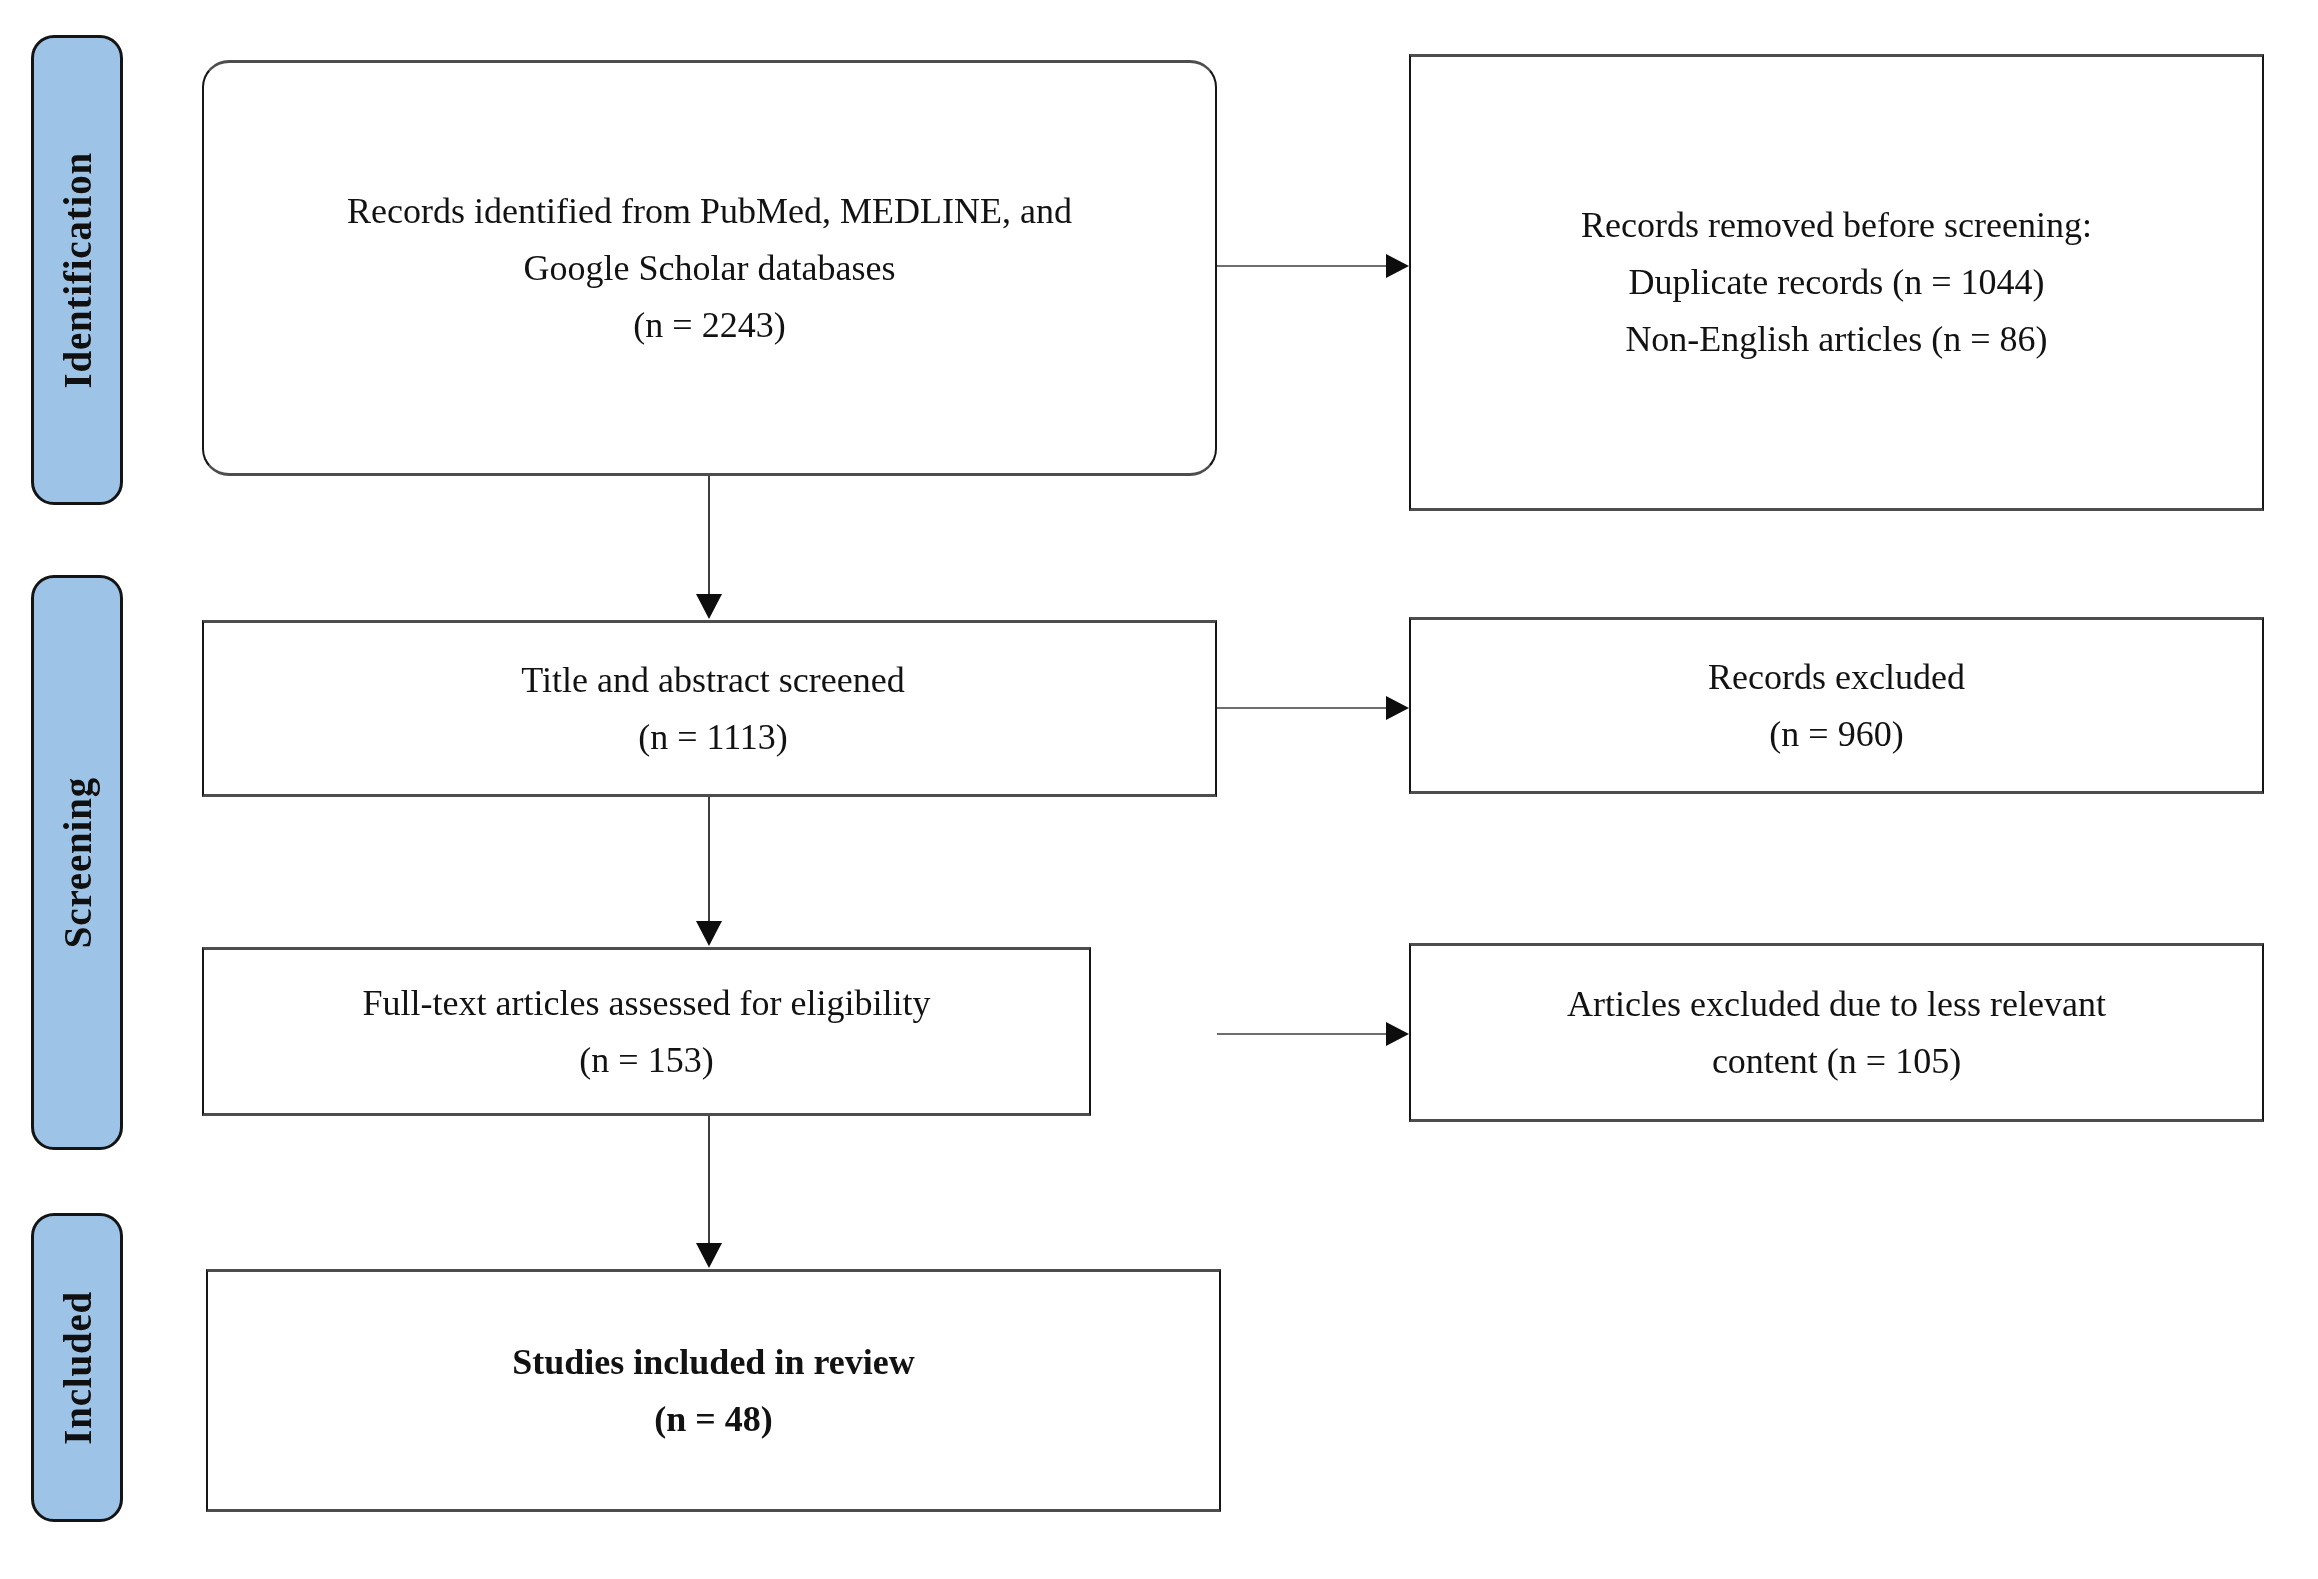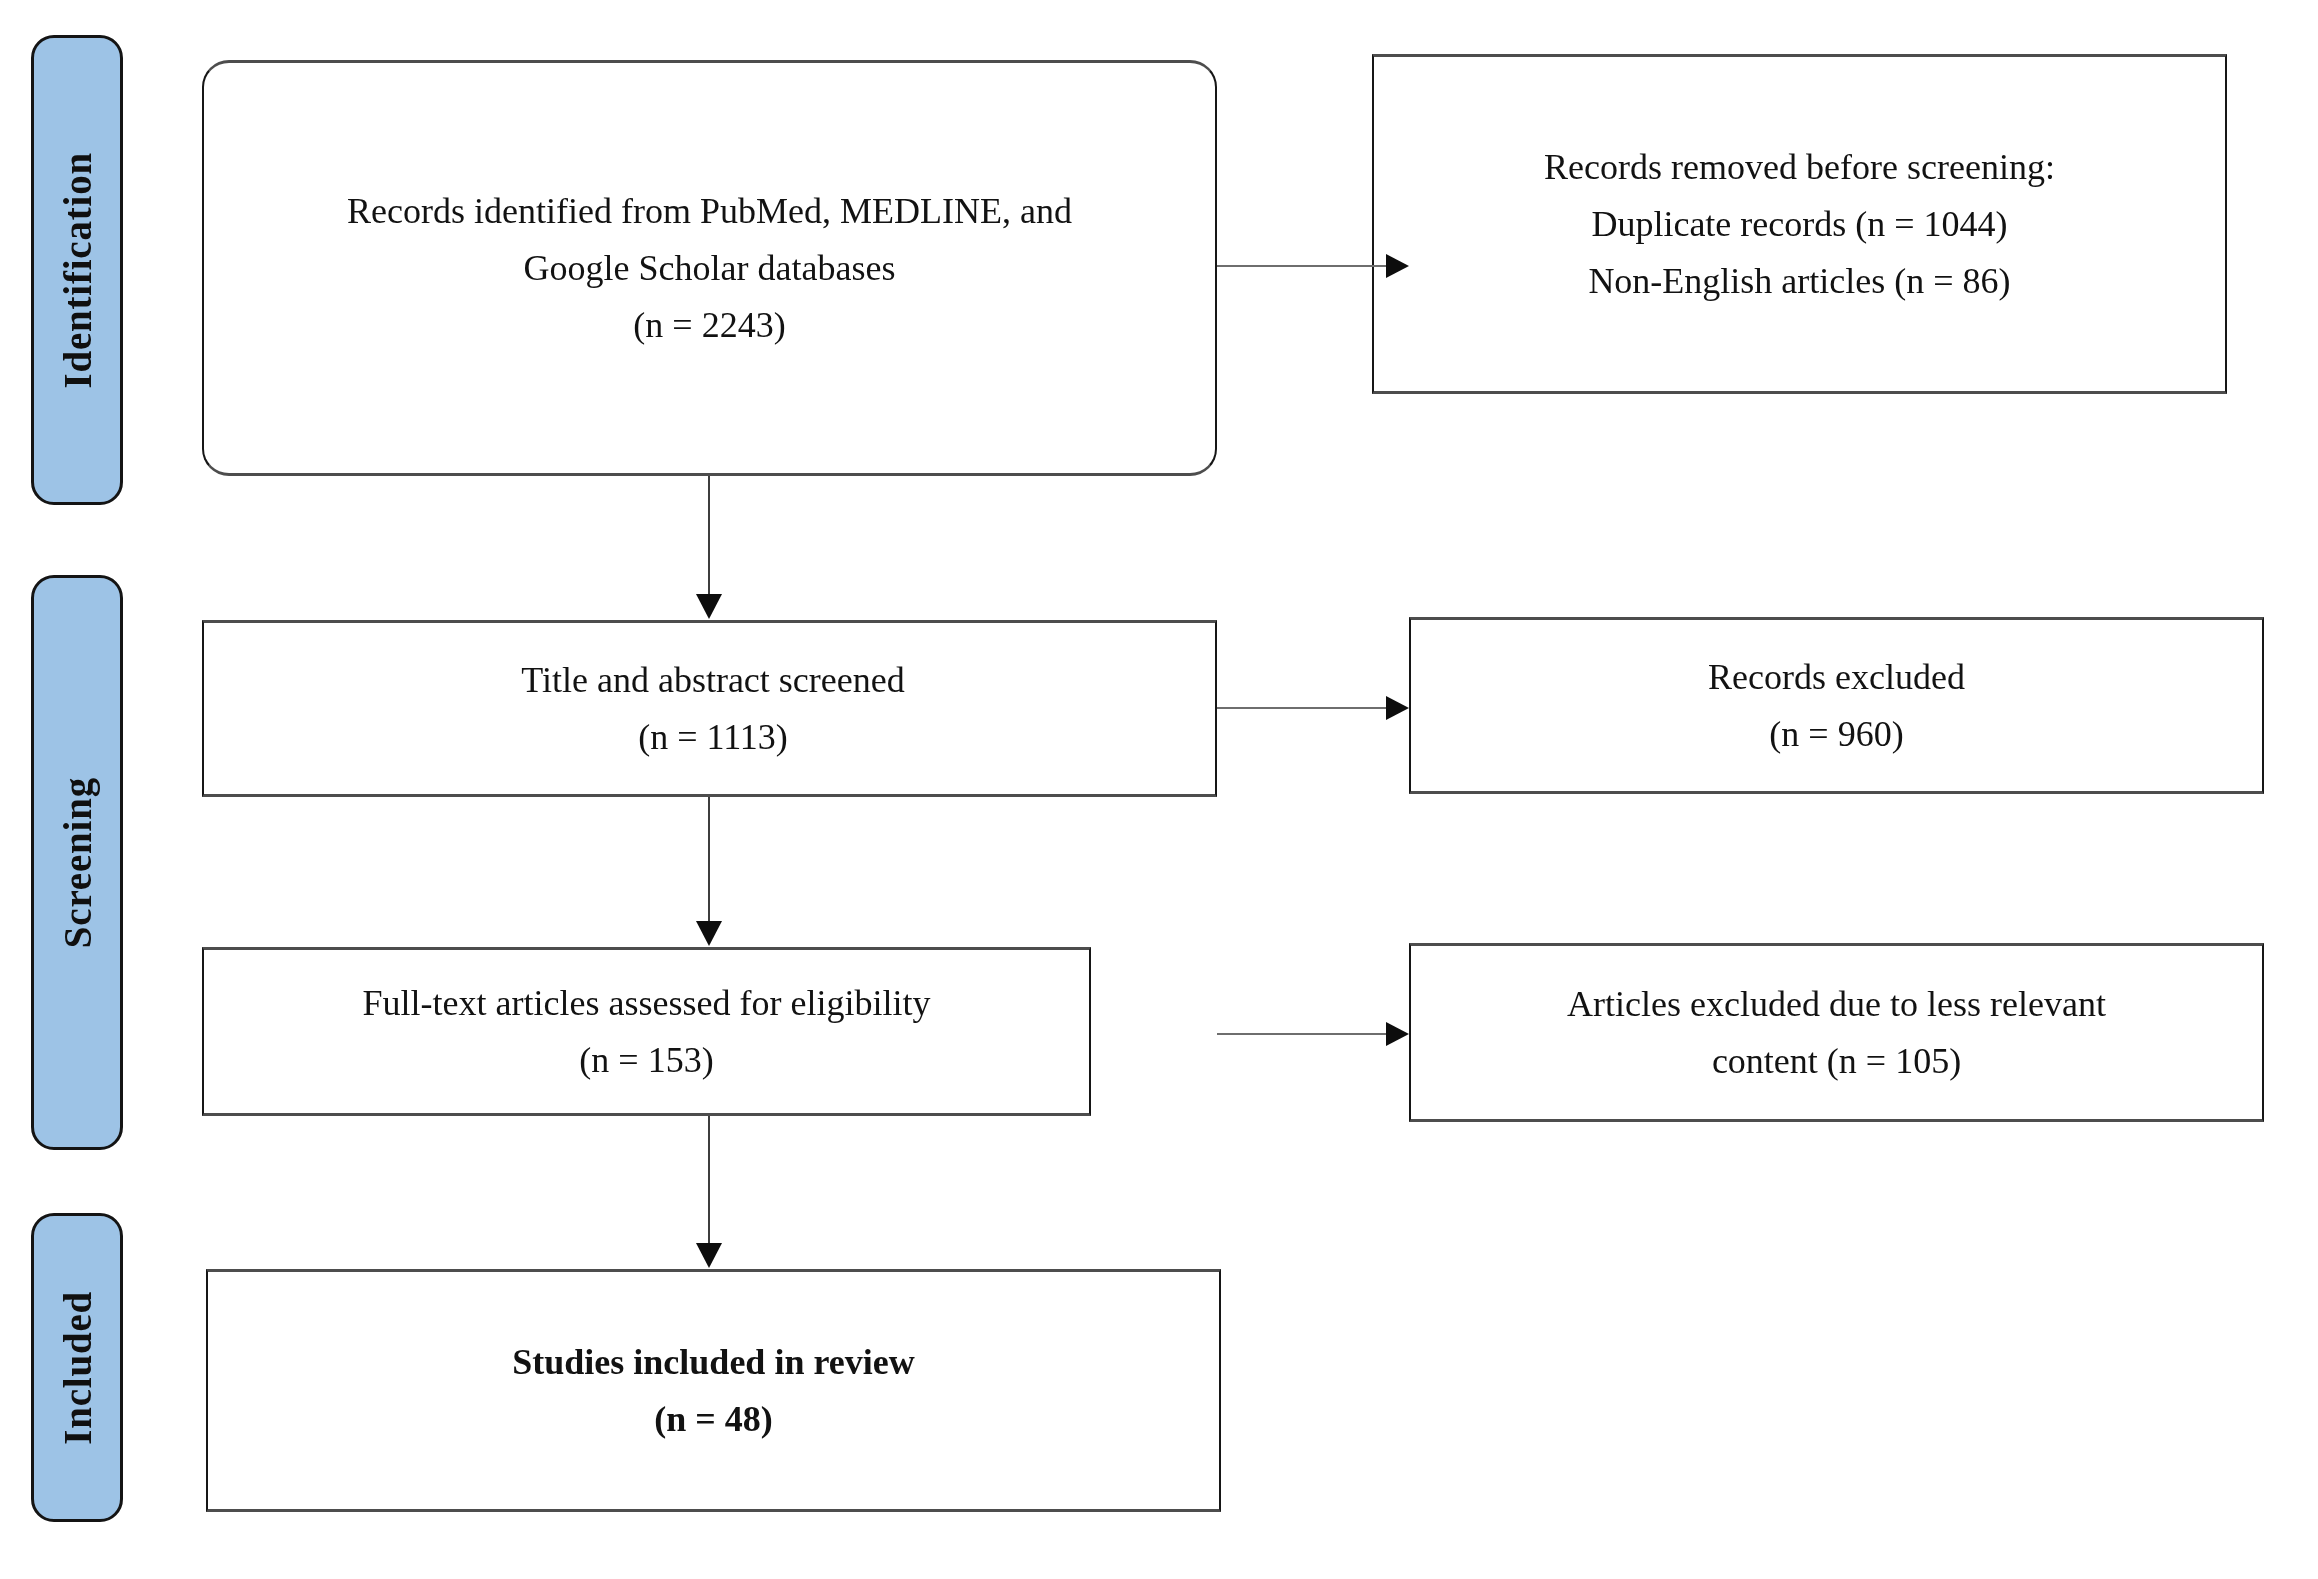--- a/index.html
+++ b/index.html
@@ -56,21 +56,21 @@
     align-items: center;
     justify-content: center;
     text-align: center;
   }
   .fbox .btext {
     white-space: pre-line;
     font-size: 36px;
     line-height: 57px;
   }
   #box-records-identified { left: 202px;  top: 60px;   width: 1015px; height: 416px; border-radius: 27px; }
-  #box-records-removed    { left: 1372px; top: 54px;   width: 855px; height: 340px; }
+  #box-records-removed    { left: 1409px; top: 54px;   width: 855px; height: 457px; }
   #box-title-abstract     { left: 202px;  top: 620px;  width: 1015px; height: 177px; padding-left: 7px; }
   #box-records-excluded   { left: 1409px; top: 617px;  width: 855px; height: 177px; }
   #box-fulltext-assessed  { left: 202px;  top: 947px; width: 889px; height: 169px; }
   #box-articles-excluded  { left: 1409px; top: 943px; width: 855px; height: 179px; }
   #box-studies-included   { left: 206px;  top: 1269px; width: 1015px; height: 243px; font-weight: bold; }
 
   
   .vline {
     position: absolute;
     width: 2.3px;

